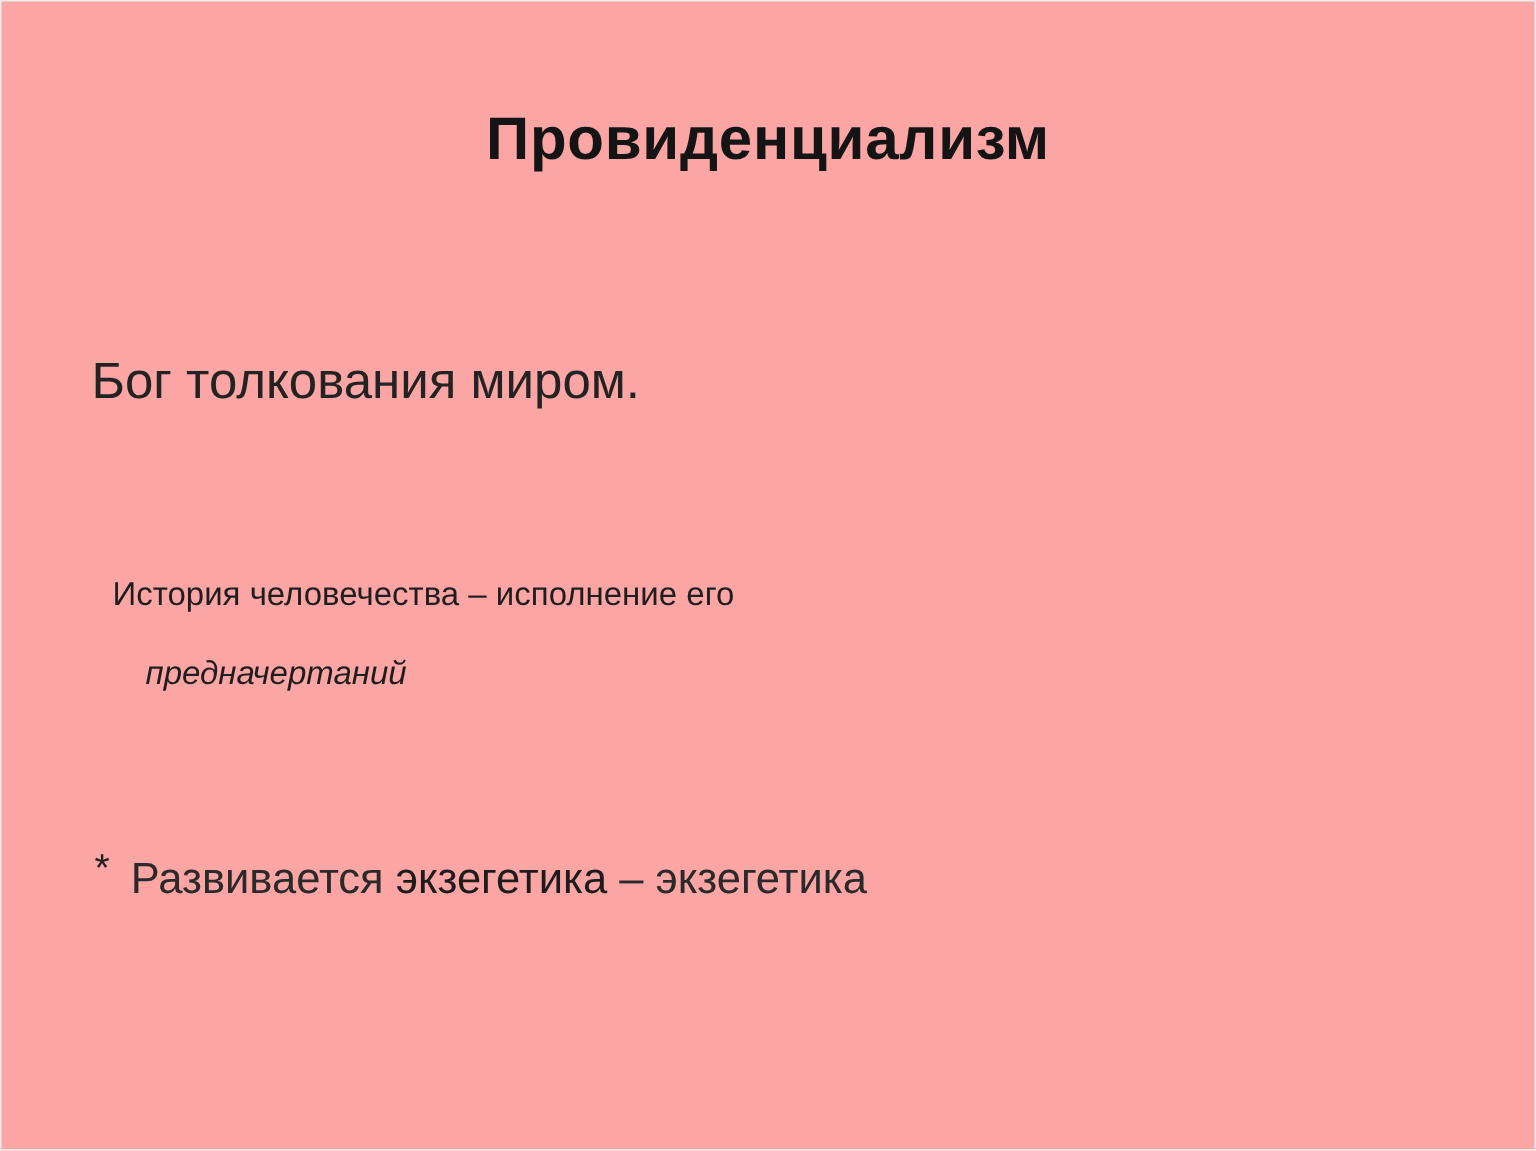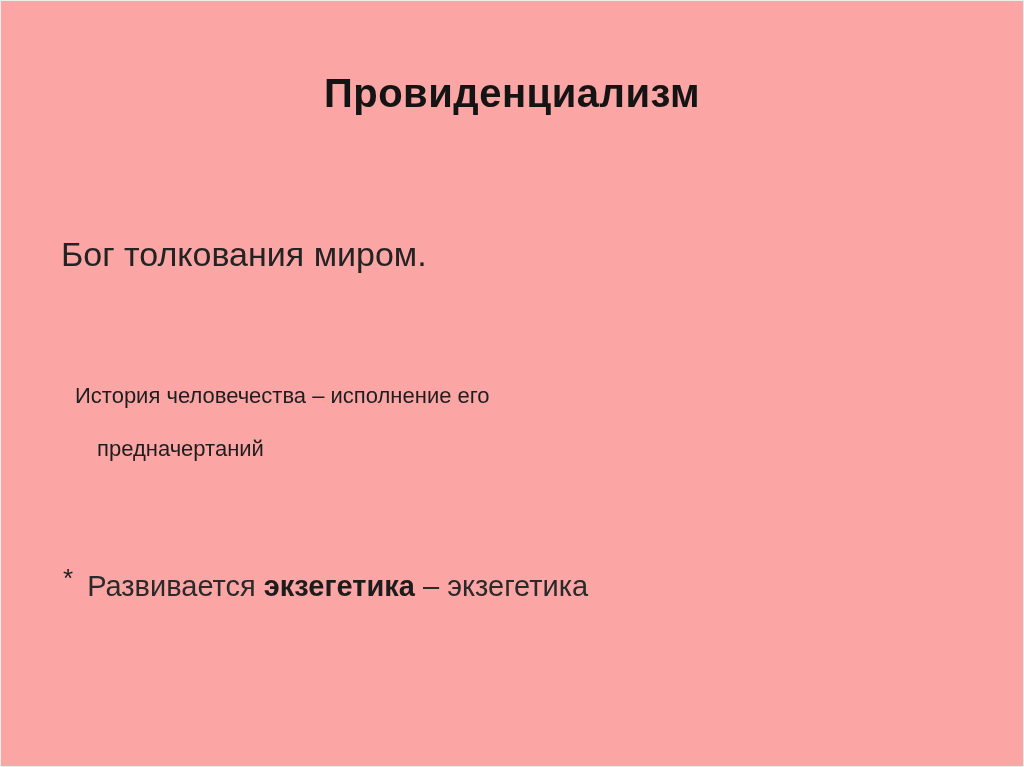--- a/index.html
+++ b/index.html
@@ -42,40 +42,41 @@
   .statement-2 {
     position: absolute;
     top: 368px;
     left: 74px;
     font-size: 22px;
     line-height: 53px;
     color: #1e1e1e;
   }
   .statement-2 .wrap-indent {
     padding-left: 22px;
+    font-style: italic;
   }
   .bullet-block {
     position: absolute;
     top: 560px;
     left: 62px;
     display: flex;
     align-items: flex-start;
     font-size: 29px;
     line-height: 50px;
     color: #2a2a2a;
   }
   .bullet-marker {
     font-size: 26px;
     line-height: 30px;
     padding-top: 2px;
     margin-right: 14px;
     color: #1e1e1e;
   }
   .bullet-text .bold-term {
-    font-weight: bold;
+    font-weight: normal;
     color: #1c1c1c;
   }
   .bullet-text .wrap-indent2 {
     padding-left: 16px;
   }
 </style>
 </head>
 <body>
 
 <div class="slide">

